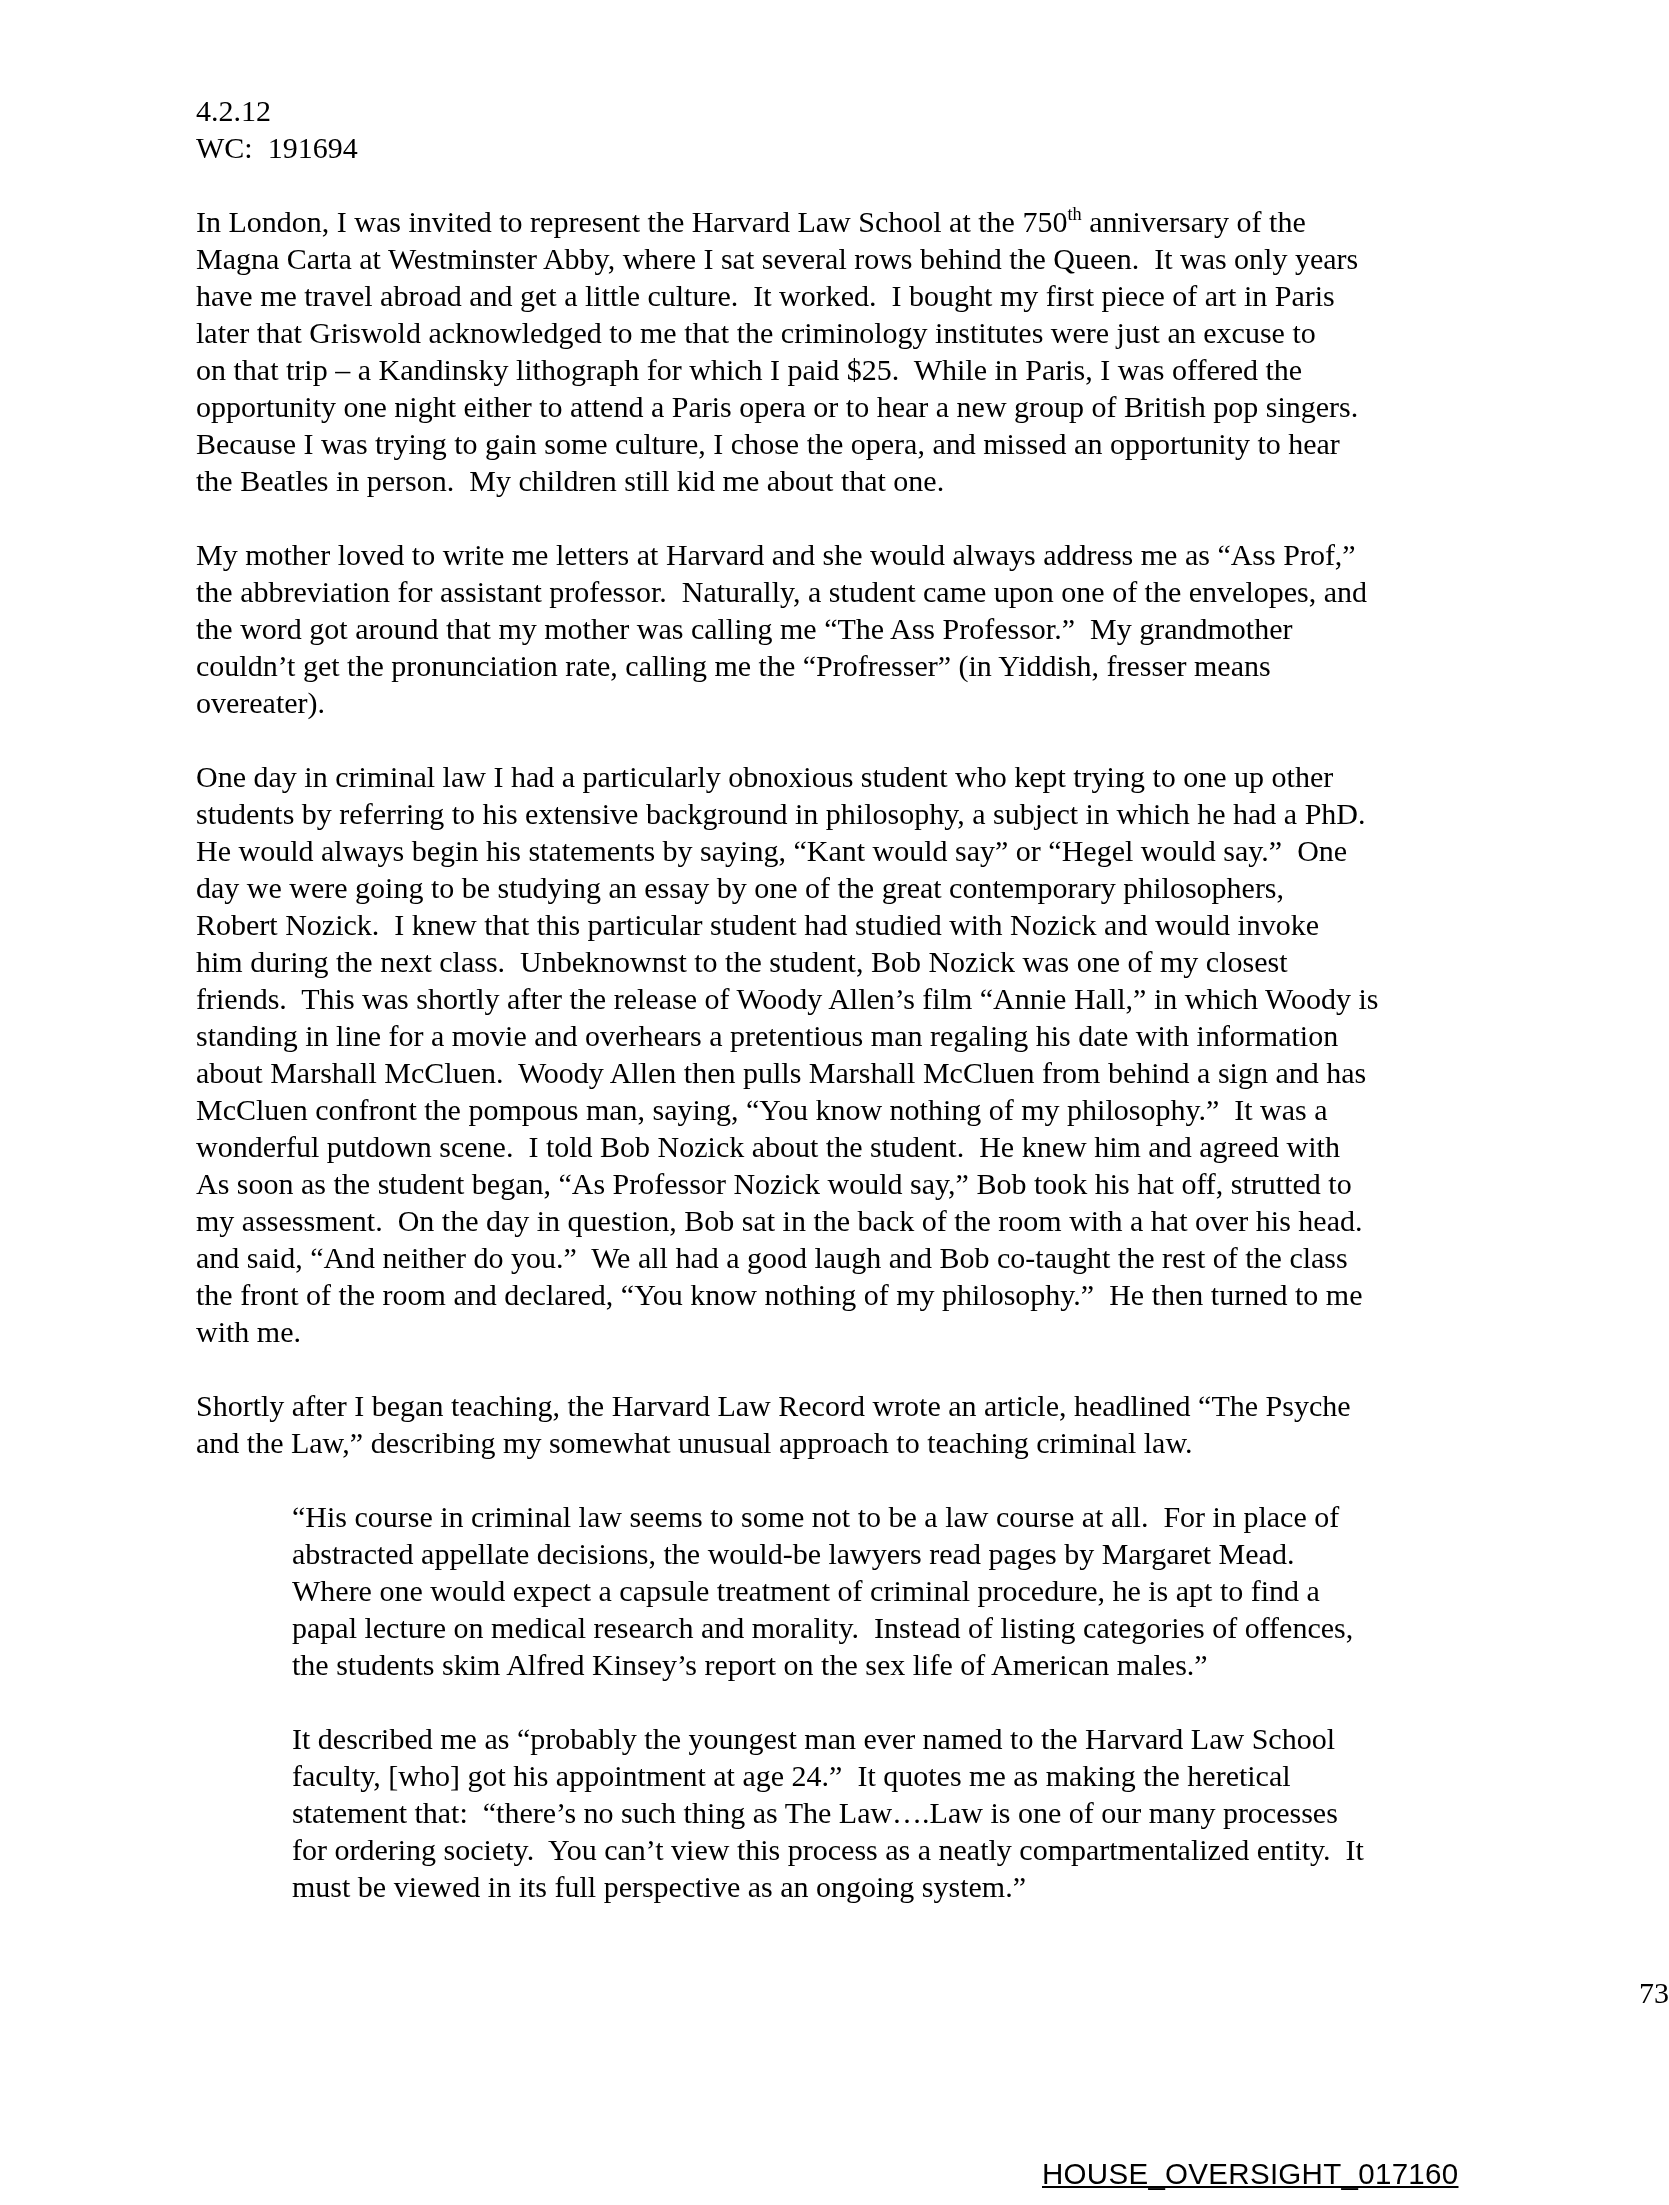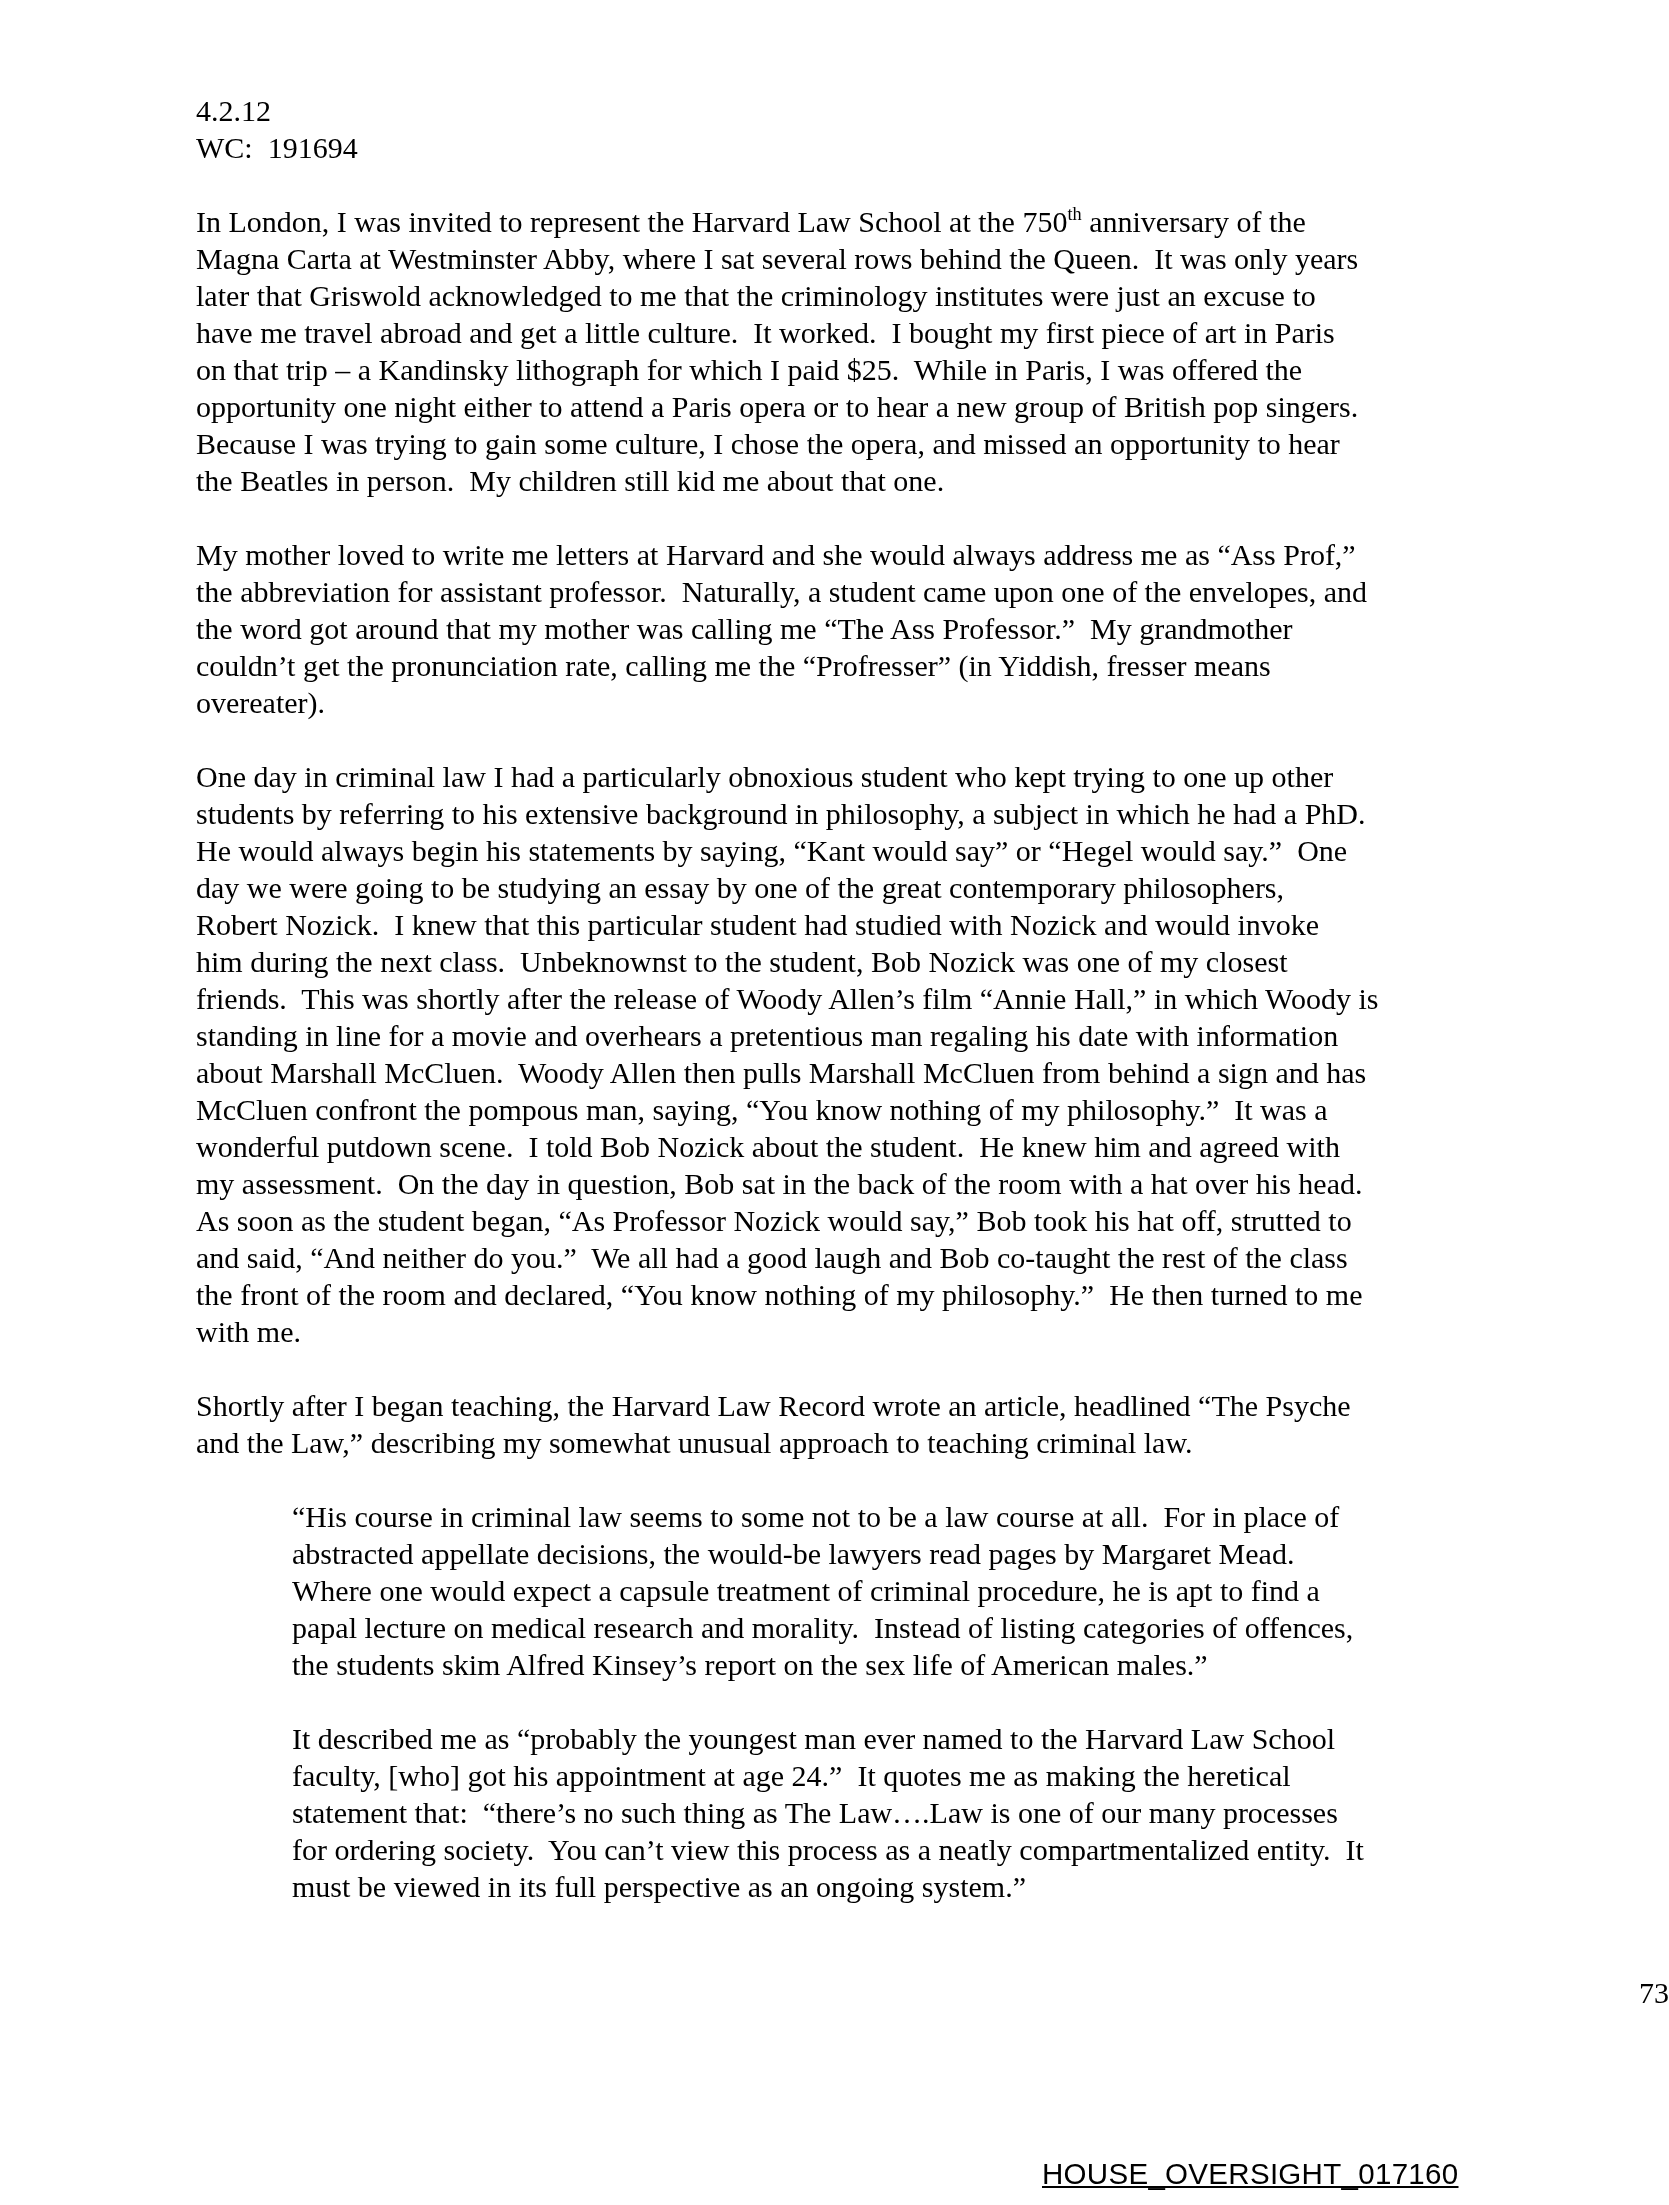--- a/index.html
+++ b/index.html
@@ -82,22 +82,22 @@
   <div class="text-block header">
     <div>4.2.12</div>
     <div>WC:  191694</div>
   </div>
 
   <div class="text-block body-text">
 
     <p class="para">
       <span class="line"><span>In London, I was invited to represent the Harvard Law School at the 750</span><sup class="ord">th</sup><span> anniversary of the</span></span>
       <span class="line">Magna Carta at Westminster Abby, where I sat several rows behind the Queen.  It was only years</span>
+      <span class="line">have me travel abroad and get a little culture.  It worked.  I bought my first piece of art in Paris</span>
       <span class="line">later that Griswold acknowledged to me that the criminology institutes were just an excuse to</span>
-      <span class="line">have me travel abroad and get a little culture.  It worked.  I bought my first piece of art in Paris</span>
       <span class="line">on that trip – a Kandinsky lithograph for which I paid $25.  While in Paris, I was offered the</span>
       <span class="line">opportunity one night either to attend a Paris opera or to hear a new group of British pop singers.</span>
       <span class="line">Because I was trying to gain some culture, I chose the opera, and missed an opportunity to hear</span>
       <span class="line">the Beatles in person.  My children still kid me about that one.</span>
     </p>
 
     <p class="para">
       <span class="line">My mother loved to write me letters at Harvard and she would always address me as “Ass Prof,”</span>
       <span class="line">the abbreviation for assistant professor.  Naturally, a student came upon one of the envelopes, and</span>
       <span class="line">the word got around that my mother was calling me “The Ass Professor.”  My grandmother</span>
@@ -110,22 +110,22 @@
       <span class="line">students by referring to his extensive background in philosophy, a subject in which he had a PhD.</span>
       <span class="line">He would always begin his statements by saying, “Kant would say” or “Hegel would say.”  One</span>
       <span class="line">day we were going to be studying an essay by one of the great contemporary philosophers,</span>
       <span class="line">Robert Nozick.  I knew that this particular student had studied with Nozick and would invoke</span>
       <span class="line">him during the next class.  Unbeknownst to the student, Bob Nozick was one of my closest</span>
       <span class="line">friends.  This was shortly after the release of Woody Allen’s film “Annie Hall,” in which Woody is</span>
       <span class="line">standing in line for a movie and overhears a pretentious man regaling his date with information</span>
       <span class="line">about Marshall McCluen.  Woody Allen then pulls Marshall McCluen from behind a sign and has</span>
       <span class="line">McCluen confront the pompous man, saying, “You know nothing of my philosophy.”  It was a</span>
       <span class="line">wonderful putdown scene.  I told Bob Nozick about the student.  He knew him and agreed with</span>
+      <span class="line">As soon as the student began, “As Professor Nozick would say,” Bob took his hat off, strutted to</span>
       <span class="line">my assessment.  On the day in question, Bob sat in the back of the room with a hat over his head.</span>
-      <span class="line">As soon as the student began, “As Professor Nozick would say,” Bob took his hat off, strutted to</span>
       <span class="line">and said, “And neither do you.”  We all had a good laugh and Bob co-taught the rest of the class</span>
       <span class="line">the front of the room and declared, “You know nothing of my philosophy.”  He then turned to me</span>
       <span class="line">with me.</span>
     </p>
 
     <p class="para">
       <span class="line">Shortly after I began teaching, the Harvard Law Record wrote an article, headlined “The Psyche</span>
       <span class="line">and the Law,” describing my somewhat unusual approach to teaching criminal law.</span>
     </p>
 

